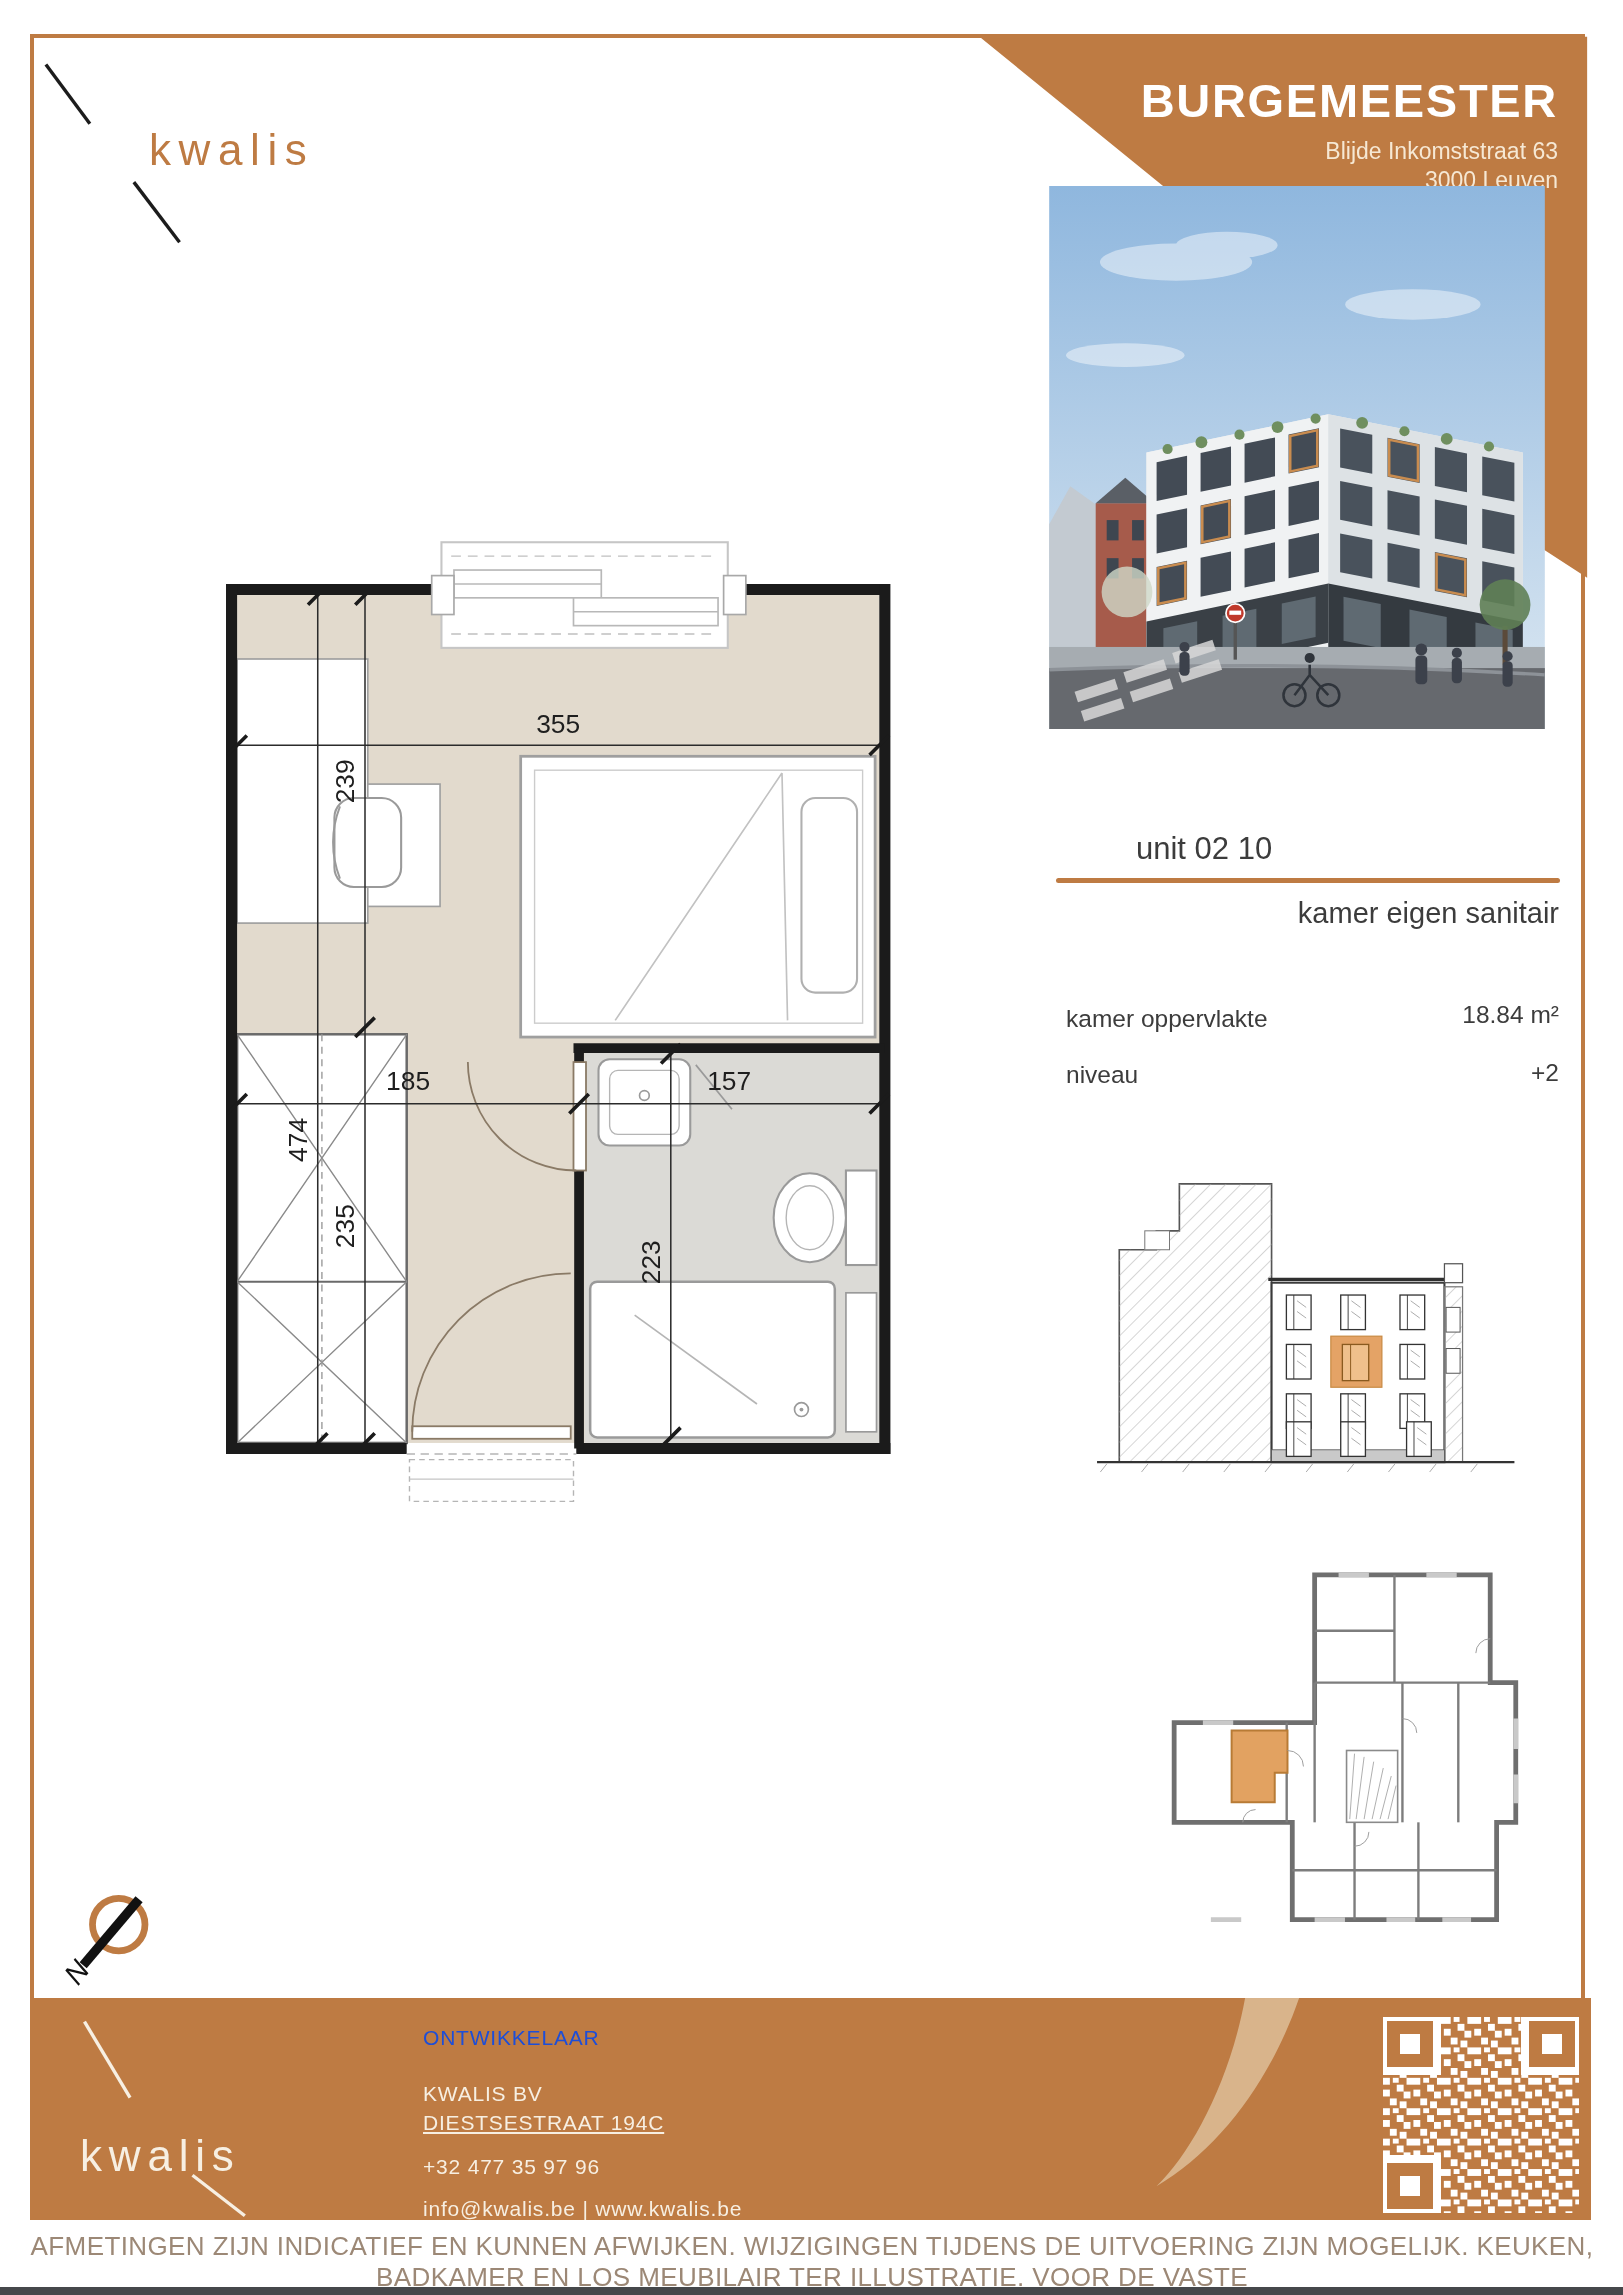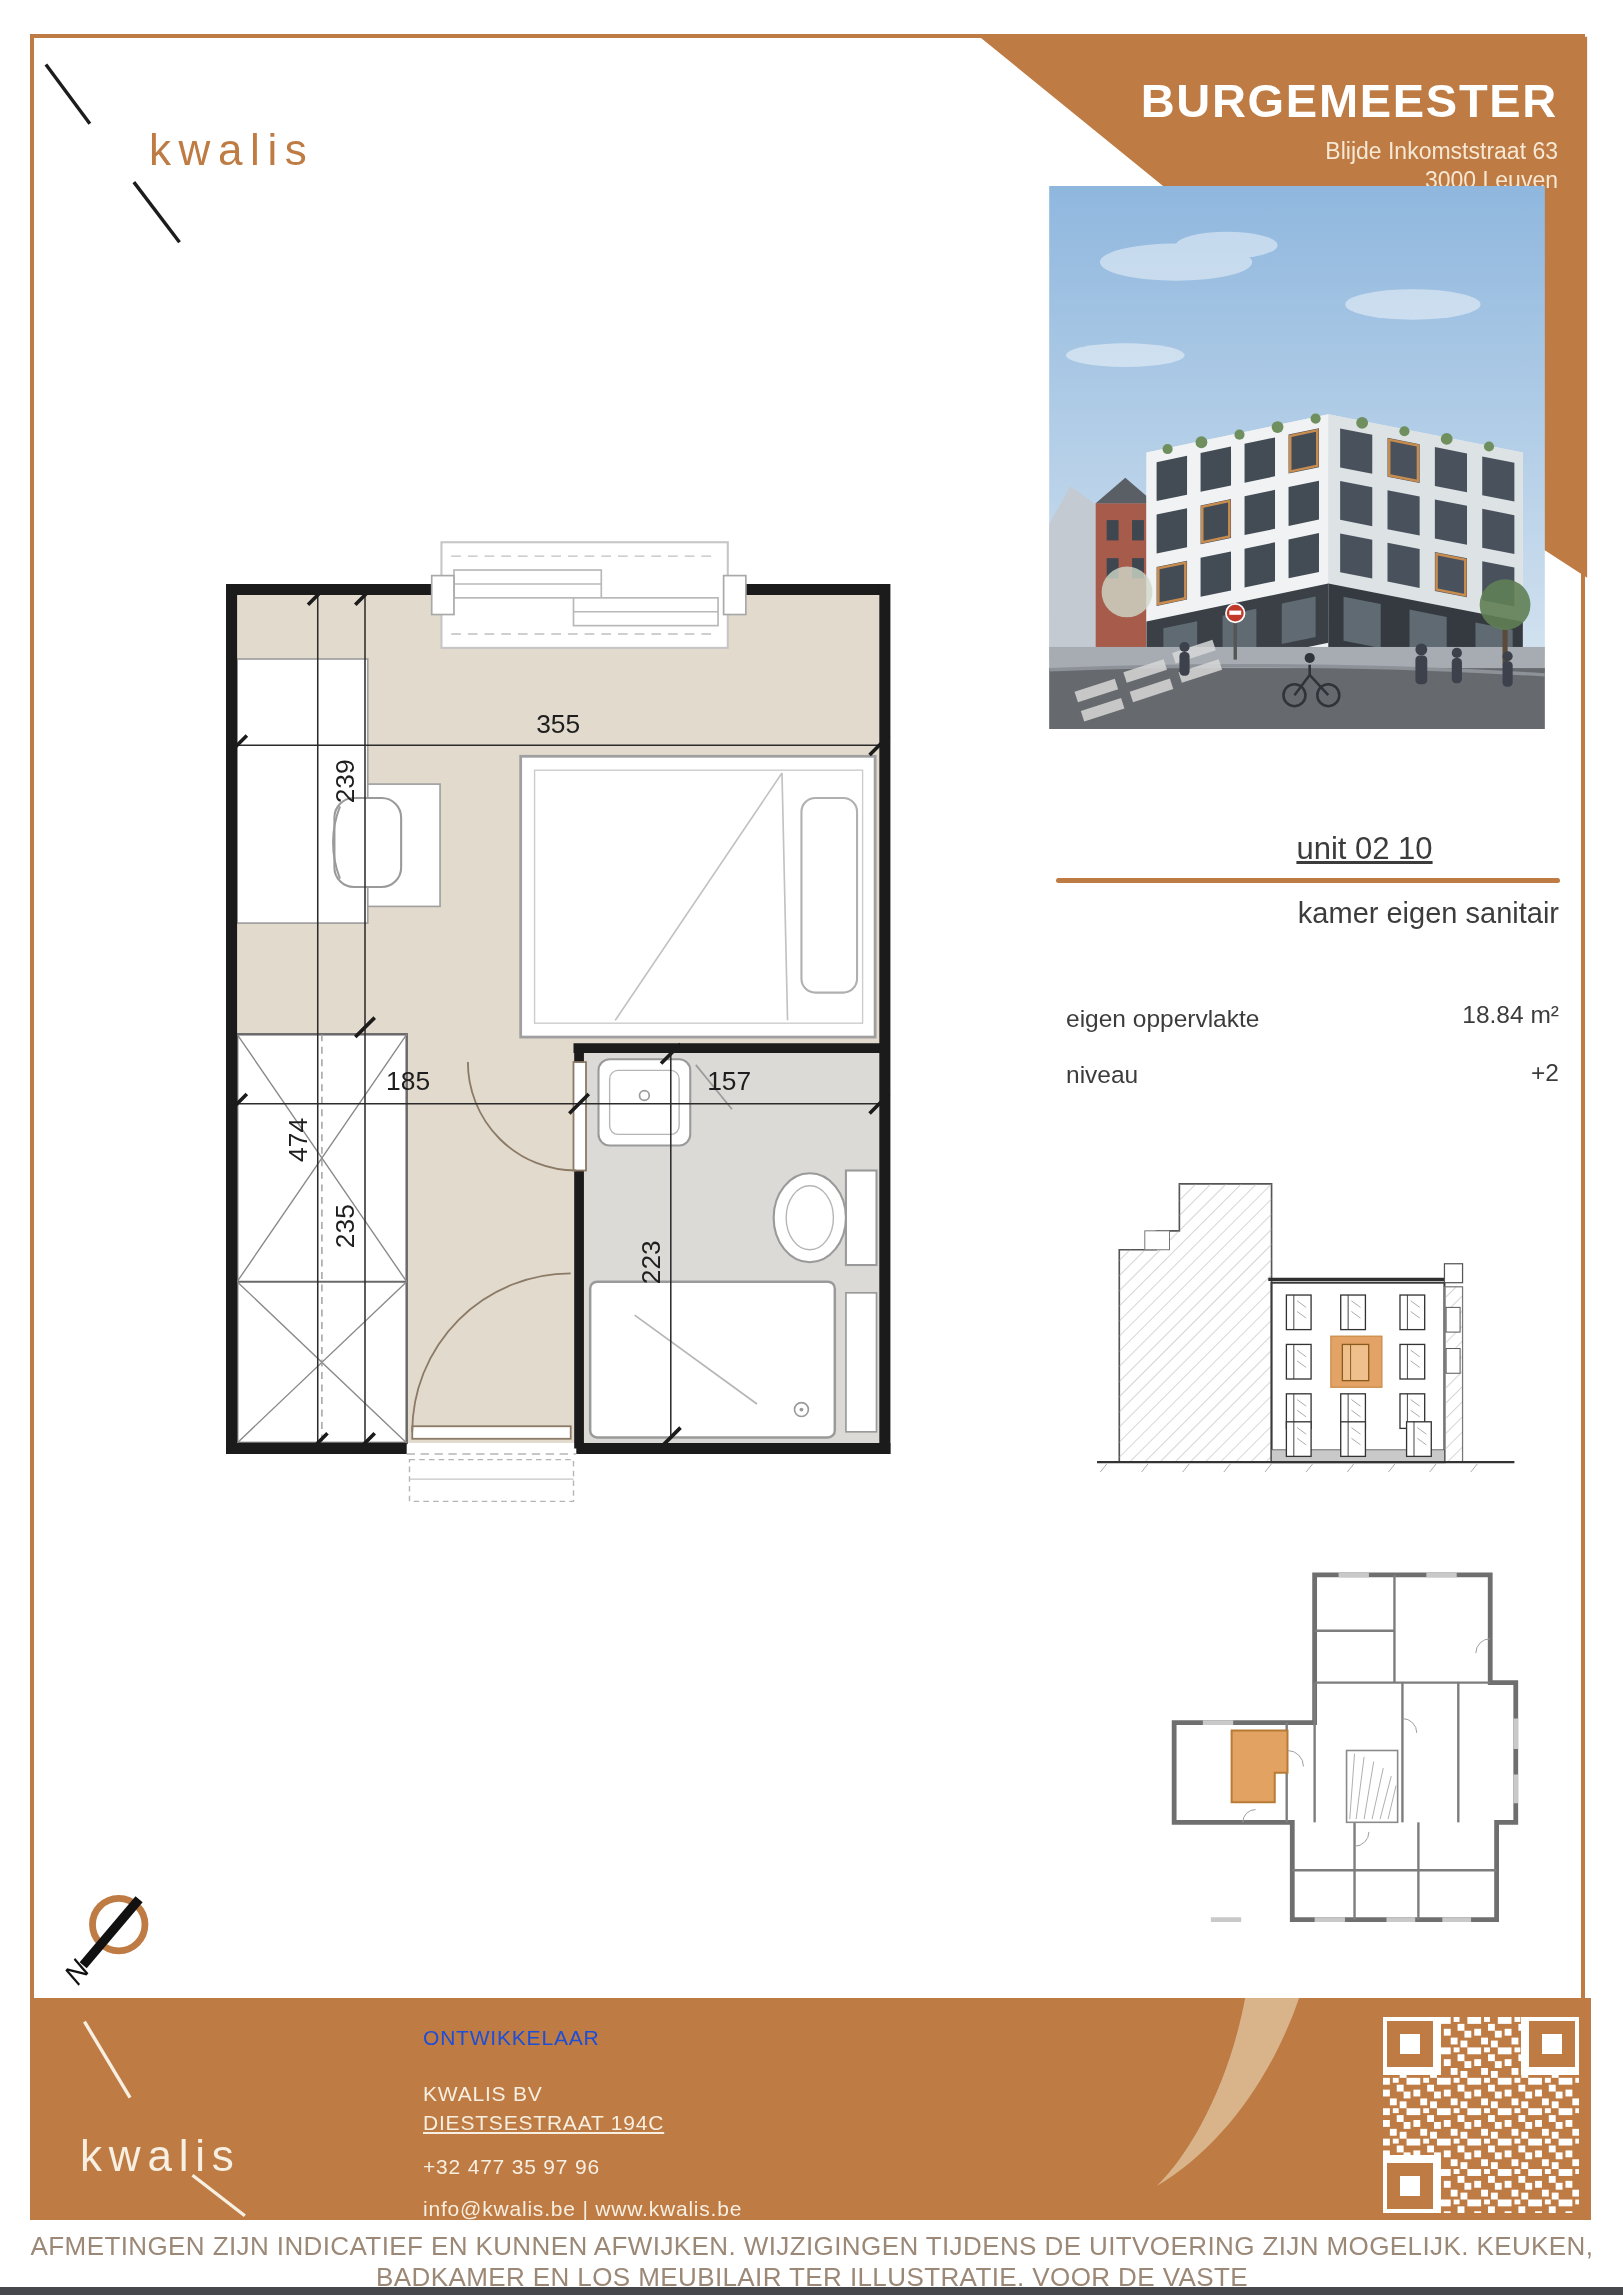--- a/index.html
+++ b/index.html
@@ -7,21 +7,21 @@
         font-family:"Liberation Sans", sans-serif;color:#3a3a3a;}
   .abs{position:absolute;}
   
   .frame{left:30px;top:34px;width:1555px;height:2186px;border:4.2px solid #BE7B43;box-sizing:border-box;}
   
   .brand-main{left:149px;top:125px;font-size:44px;letter-spacing:7.6px;color:#BE7B43;font-weight:400;}
   
   .title{right:66px;top:73px;width:643px;text-align:right;color:#ffffff;font-size:47px;letter-spacing:1.7px;font-weight:700;}
   .addr{right:66px;top:137px;width:507px;text-align:right;color:#F6E8D4;font-size:23px;line-height:29px;}
   
-  .unit-number{right:48px;top:831px;width:423px;text-align:center;font-size:31px;color:#3c3c3c;text-decoration:underline;}
+  .unit-number{right:65px;top:831px;width:423px;text-align:left;font-size:31px;color:#3c3c3c;}
   .rule{left:1056px;top:878px;width:504px;height:5px;background:#BE7B43;border-radius:2.5px;}
   .unit-type{right:65px;top:897px;width:507px;text-align:right;font-size:29px;color:#3c3c3c;}
   .spec-label{left:1066px;font-size:24.5px;color:#3c3c3c;}
   .spec-value{right:65px;width:338px;text-align:right;font-size:24.5px;color:#3c3c3c;}
   
   .band{left:34px;top:1998px;width:1557px;height:222px;background:#BE7B43;}
   .f-brand{left:80px;top:2131px;font-size:44px;letter-spacing:6.8px;color:#F7EFE2;}
   .f-label{left:423px;top:2026px;font-size:21px;letter-spacing:0.8px;color:#1d4ed8;}
   .f-company{left:423px;top:2082px;font-size:21px;letter-spacing:0.8px;color:#F7EFE2;}
   .f-street{left:423px;top:2111px;font-size:21px;letter-spacing:0.8px;color:#F7EFE2;text-decoration:underline;}
@@ -181,21 +181,21 @@
     <g>
       <rect x="218" y="510" width="4" height="50" fill="#555"></rect>
       <circle cx="220" cy="505" r="11" fill="#C0392B" stroke="#fff" stroke-width="2"></circle>
       <rect x="213" y="502" width="14" height="5" fill="#fff"></rect>
     </g>
   </svg>
 
   <div class="abs unit-number">unit 02 10</div>
   <div class="abs rule"></div>
   <div class="abs unit-type">kamer eigen sanitair</div>
-  <div class="abs spec-label" style="top:1005px;">eigen oppervlakte</div>
+  <div class="abs spec-label" style="top:1005px;">kamer oppervlakte</div>
   <div class="abs spec-value" style="top:1001px;">18.84 m²</div>
   <div class="abs spec-label" style="top:1061px;">niveau</div>
   <div class="abs spec-value" style="top:1059px;">+2</div>
 
   <svg class="abs" style="left:173px;top:520px;" width="744" height="998" viewBox="0 0 535 718">
 
     <rect x="46" y="54" width="462" height="610" fill="#E2DACD"></rect>
     <rect x="296" y="380" width="212" height="284" fill="#DBDAD6"></rect>
 
     <rect x="46" y="100" width="94" height="190" fill="#ffffff" stroke="#9f9f9f" stroke-width="1.2"></rect>

